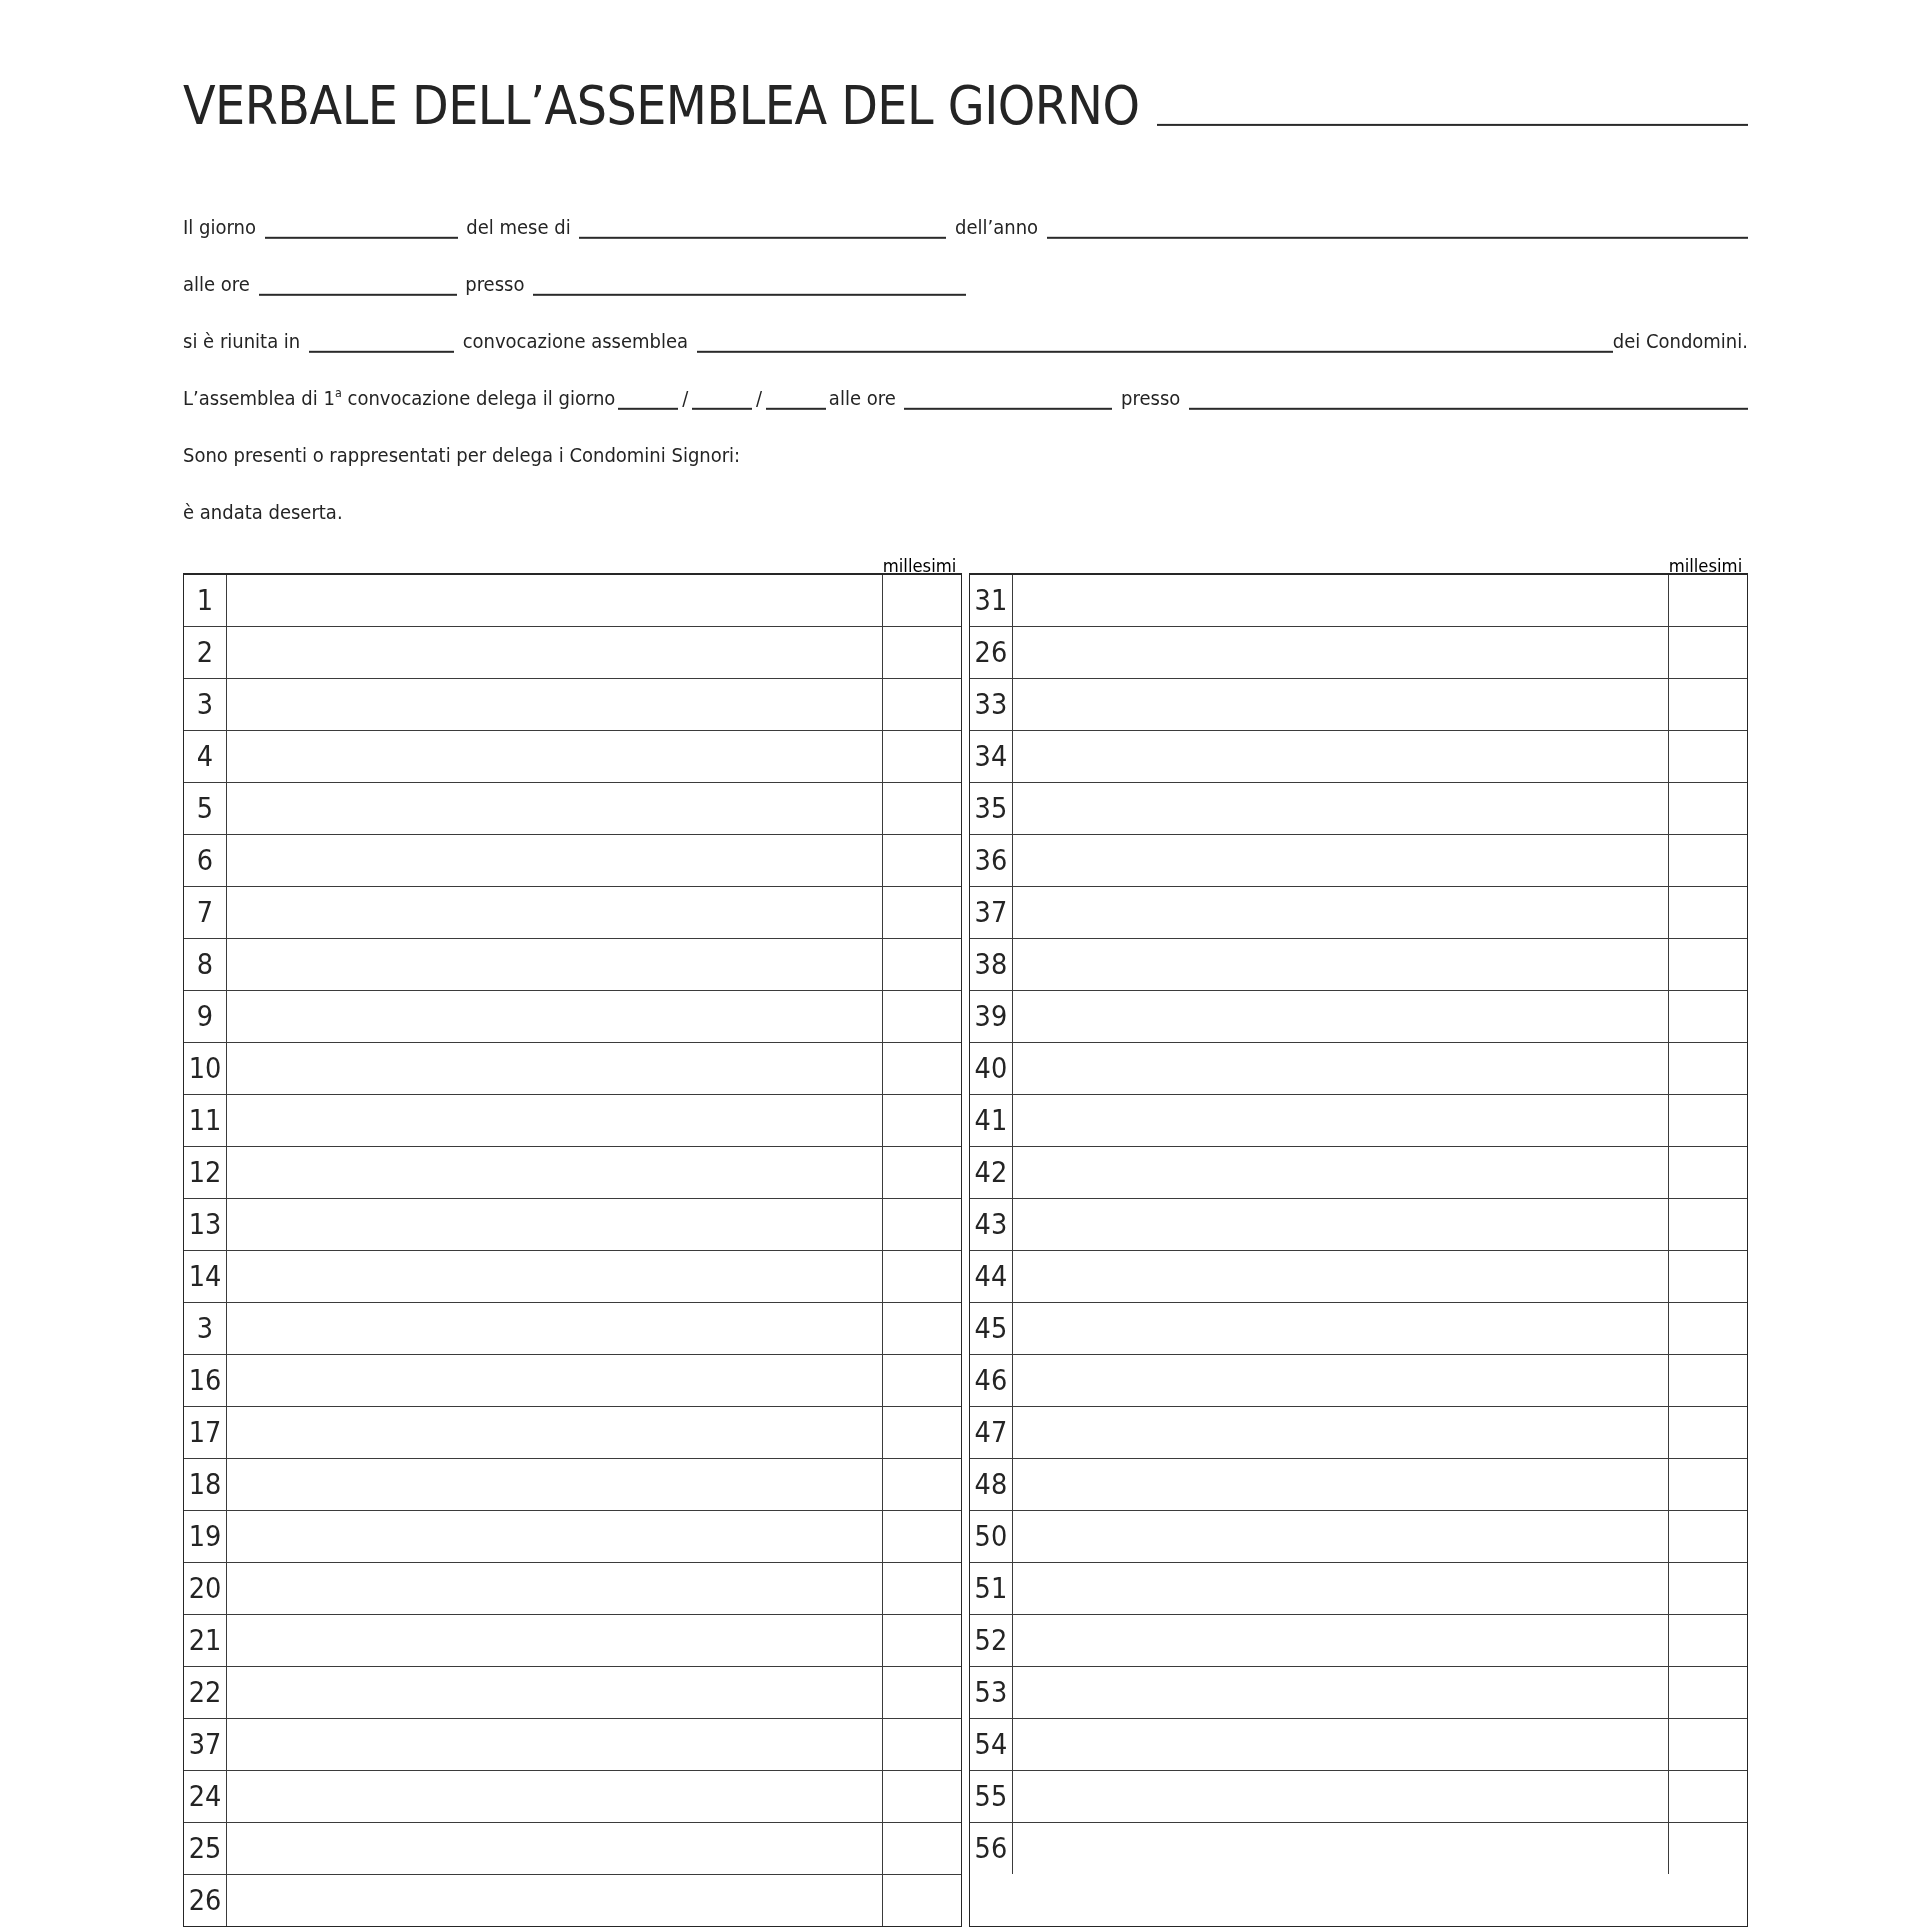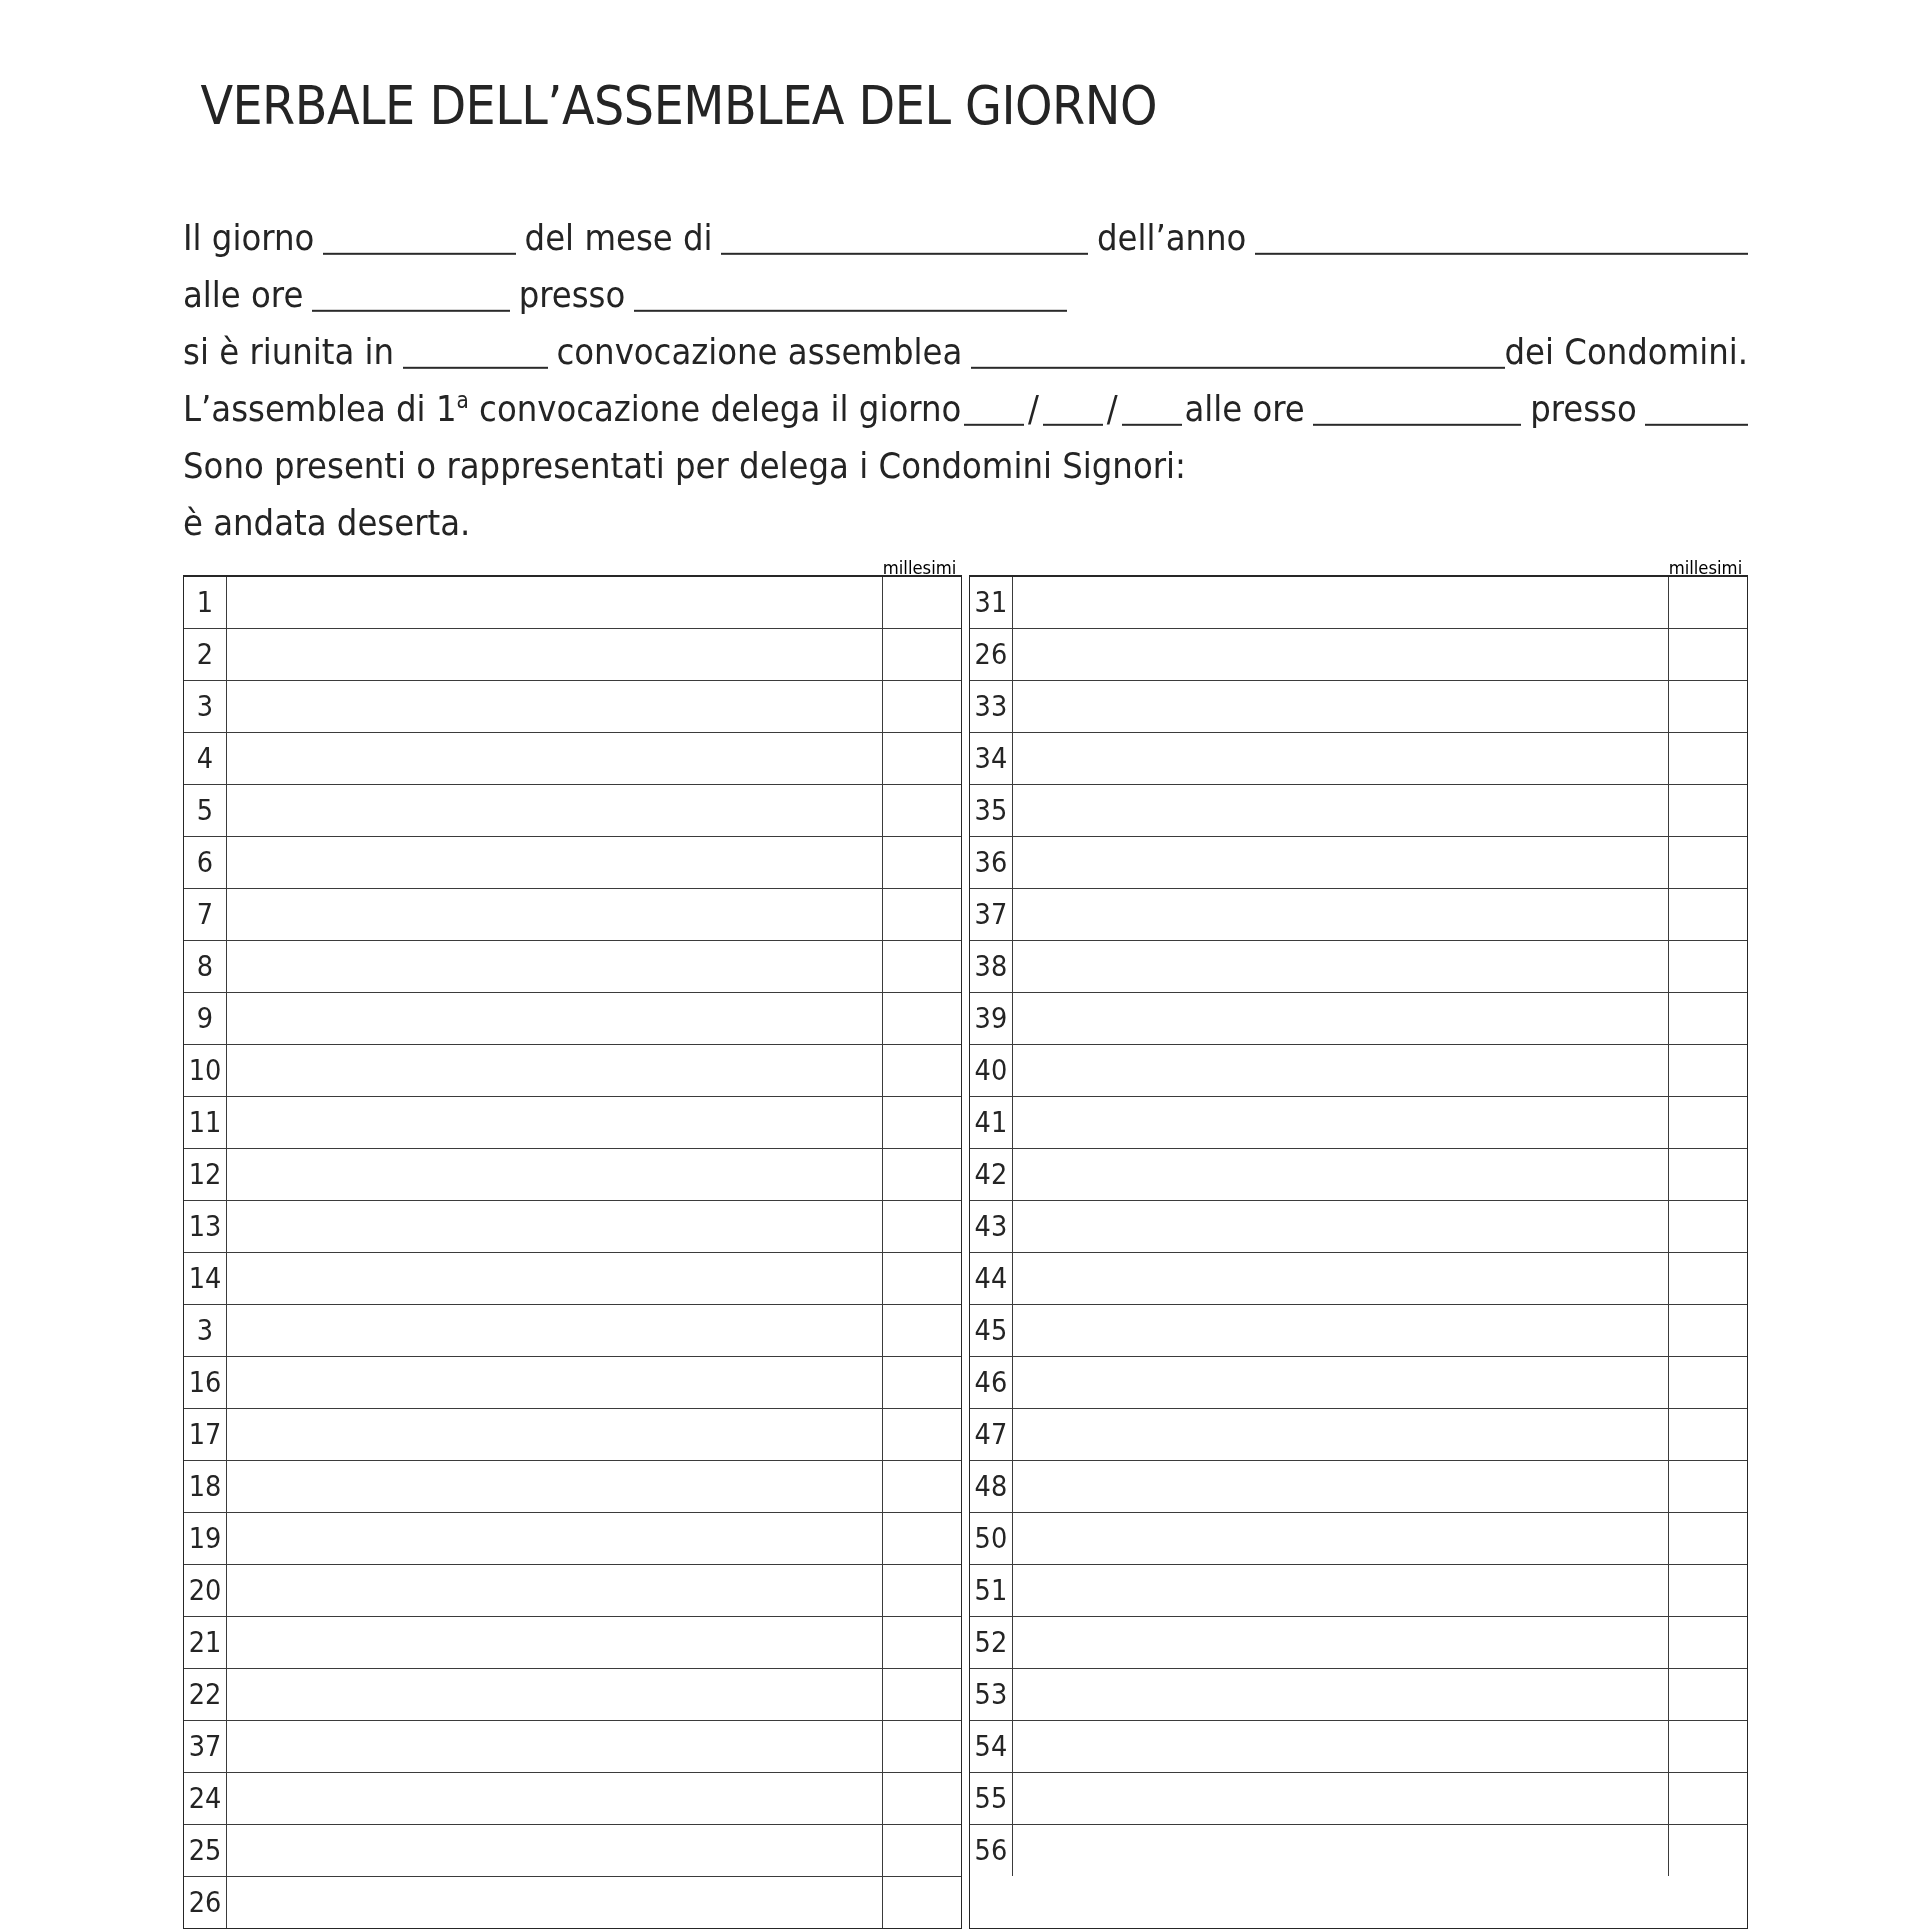--- a/index.html
+++ b/index.html
@@ -5,26 +5,26 @@
   html,body { margin:0; padding:0; background:#ffffff; }
   body { width:1931px; height:1931px; overflow:hidden; }
   .page {
     position:relative; width:1931px; height:1931px;
     padding:0 183px; box-sizing:border-box;
     font-family:"DejaVu Sans","Liberation Sans",sans-serif;
     font-stretch:condensed;
     color:#242424; background:#ffffff;
   }
   
-  .title-row { display:flex; align-items:baseline; padding-top:79px;flex-direction:column; }
+  .title-row { display:flex; align-items:baseline; padding-top:79px; }
   .title { font-size:53px; font-weight:400; margin:0; line-height:1; white-space:nowrap; letter-spacing:-0.5px; }
   .title-underline { flex:1; border-bottom:2.9px solid #2a2a2a; margin-left:17.4px; transform:translateY(1.9px); }
   
   .intro { margin-top:83px; }
-  .fline { display:flex; align-items:baseline; height:57px; font-size:36px; white-space:nowrap; }
+  .fline { display:flex; align-items:baseline; height:57px; font-size:20px; white-space:nowrap; }
   .bl { display:inline-block; border-bottom:2.4px solid #2a2a2a; transform:translateY(4.8px); margin:0 8.7px; }
   .fill { flex:1; margin-right:0; }
   .w150 { width:145px; } .w200 { width:193px; } .w205 { width:198px; }
   .w380 { width:367px; } .w448 { width:433px; } .w215 { width:208px; }
   .w62  { width:60px; margin:0 2.9px; }
   .slash { margin:0 1px; }
   sup { font-size:0.62em; vertical-align:super; line-height:0; }
   
   .mil-row { display:flex; gap:6.8px; height:16.4px; font-size:18.3px; line-height:18.3px; color:#000000; }
   .mil-row > div { flex:1; text-align:right; padding-right:5.8px; }

